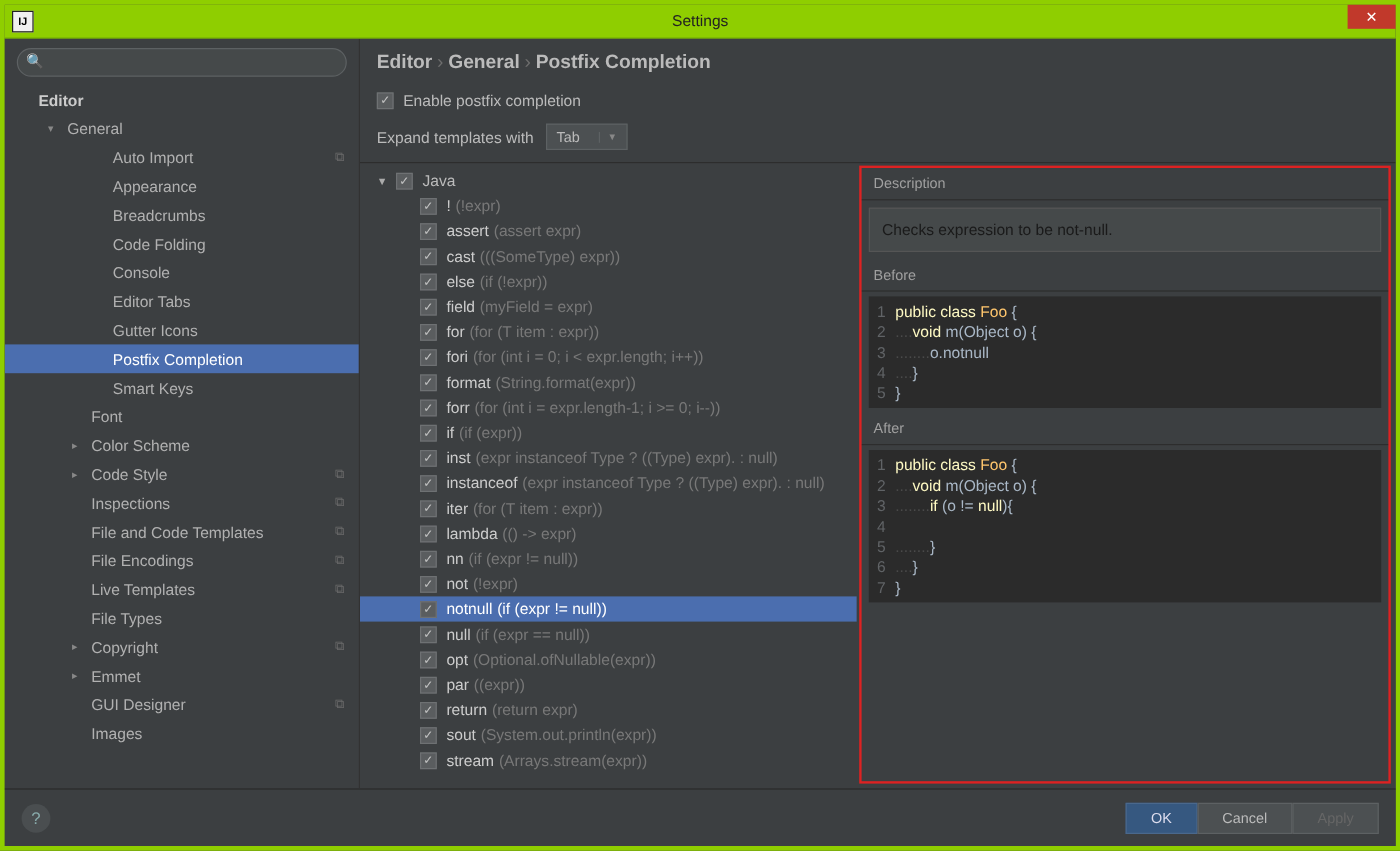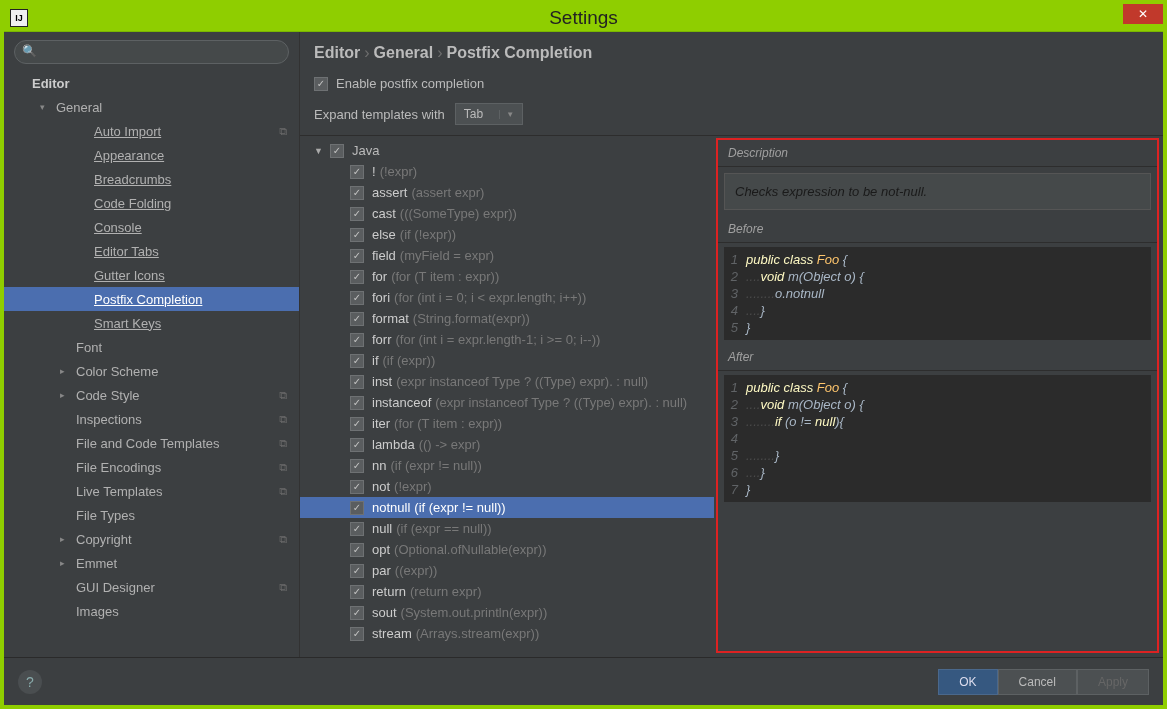--- a/index.html
+++ b/index.html
@@ -1,54 +1,54 @@
 <!DOCTYPE html>
 <html><head>
 <meta charset="utf-8">
 <style>
 * { margin:0; padding:0; box-sizing:border-box; font-family:"Segoe UI",Arial,sans-serif; }
 body { background:#8fce00; width:1167px; height:709px; overflow:hidden; }
 .frame { position:absolute; left:4px; top:4px; right:4px; bottom:4px; background:#3c3f41; display:flex; flex-direction:column; }
 .titlebar { height:28px; background:#8fce00; display:flex; align-items:center; position:relative; border-bottom:1px solid #7ab800; }
 .app-icon { width:18px; height:18px; background:#f0f0f0; border:1px solid #222; margin-left:6px; display:flex; align-items:center; justify-content:center; font-size:9px; font-weight:bold; color:#000; }
-.title { position:absolute; left:0; right:0; text-align:center; color:#222; font-size:19px; pointer-events:none; }
+.title { position:absolute; left:0; right:0; text-align:center; color:#222; font-size:13px; pointer-events:none; }
 .close-btn { position:absolute; right:0; top:0; width:40px; height:20px; background:#c1392b; color:#fff; display:flex; align-items:center; justify-content:center; font-size:12px; cursor:pointer; }
 .content { flex:1; display:flex; background:#3c3f41; overflow:hidden; }
 .left-panel { width:296px; background:#3c3f41; display:flex; flex-direction:column; border-right:1px solid #323232; }
 .search-row { padding:8px 10px; }
 .search-input { width:100%; height:24px; background:#45494a; border:1px solid #5d6163; border-radius:12px; color:#bbb; padding-left:24px; font-size:12px; }
 .search-wrap { position:relative; }
 .search-wrap .icon { position:absolute; left:8px; top:4px; color:#888; font-size:12px; pointer-events:none; }
 .tree { flex:1; overflow-y:auto; color:#b1b1b1; font-size:13px; }
 .tree-header { padding:4px 14px 4px 28px; font-weight:bold; color:#cccccc; }
 .tree-item { padding:4px 10px 4px 0; display:flex; align-items:center; cursor:pointer; position:relative; min-height:24px; }
 .tree-item.depth1 { padding-left:36px; }
 .tree-item.depth2 { padding-left:56px; }
-.tree-item.depth3 { padding-left:74px;text-decoration:underline; }
+.tree-item.depth3 { padding-left:74px; }
 .tree-item.selected { background:#4b6eaf; color:#fff; }
 .expander { width:12px; display:inline-block; color:#888; font-size:9px; margin-right:4px; }
 .copy-icon { position:absolute; right:12px; color:#6a6a6a; font-size:11px; }
 .right-panel { flex:1; display:flex; flex-direction:column; overflow:hidden; }
 .breadcrumb { padding:12px 14px 8px 14px; color:#bbbbbb; font-size:16px; font-weight:bold; }
 .breadcrumb .sep { color:#6e6e6e; margin:0 4px; font-weight:normal; }
 .options-row { padding:6px 14px; display:flex; align-items:center; color:#bbbbbb; font-size:13px; }
 .checkbox { width:14px; height:14px; background:#5a5d5f; border:1px solid #6e7173; margin-right:8px; display:flex; align-items:center; justify-content:center; color:#c3c3c3; font-size:10px; }
 .expand-row { padding:6px 14px 10px 14px; display:flex; align-items:center; color:#bbbbbb; font-size:13px; }
 .select-box { margin-left:10px; background:#4c5052; border:1px solid #5d6163; color:#bbb; padding:3px 8px; display:flex; align-items:center; gap:16px; font-size:12px; }
 .select-arrow { border-left:1px solid #5d6163; padding-left:6px; color:#888; font-size:8px; }
 .split-area { flex:1; display:flex; overflow:hidden; border-top:1px solid #2d2d2d; }
 .template-list { width:414px; overflow-y:auto; color:#bbbbbb; font-size:13px; padding-top:4px; }
 .lang-row { display:flex; align-items:center; padding:3px 8px 3px 14px; cursor:pointer; }
 .lang-row .expander{ color:#aaa; }
 .tpl-row { display:flex; align-items:center; padding:2px 8px 2px 50px; cursor:pointer; min-height:21px; }
 .tpl-row.selected { background:#4b6eaf; }
 .tpl-name { color:#cccccc; }
 .tpl-row.selected .tpl-name, .tpl-row.selected .tpl-hint { color:#fff; }
 .tpl-hint { color:#787878; margin-left:4px; }
-.preview-panel { flex:1; border:2px solid #d22; margin:2px 4px 4px 2px; display:flex; flex-direction:column; overflow:hidden;font-style:italic; }
+.preview-panel { flex:1; border:2px solid #d22; margin:2px 4px 4px 2px; display:flex; flex-direction:column; overflow:hidden; }
 .section-label { padding:6px 10px; color:#a0a0a0; font-size:12px; border-bottom:1px solid #2d2d2d; }
 .desc-box { margin:6px; padding:10px; background:#45494a; border:1px solid #555; color:#222; font-size:13px; }
 .desc-box span{ color:#1a1a1a; }
 .code-box { margin:4px 6px; background:#2b2b2b; font-family:Consolas,monospace; font-size:13px; padding:4px 0; }
 .code-line { display:flex; padding:1px 0; }
 .gutter { width:22px; text-align:right; color:#606366; padding-right:8px; }
 .code { white-space:pre; }
 .kw { color:#fef9c3; }
 .ident { color:#ffc66d; }
 .plain { color:#a9b7c6; }

